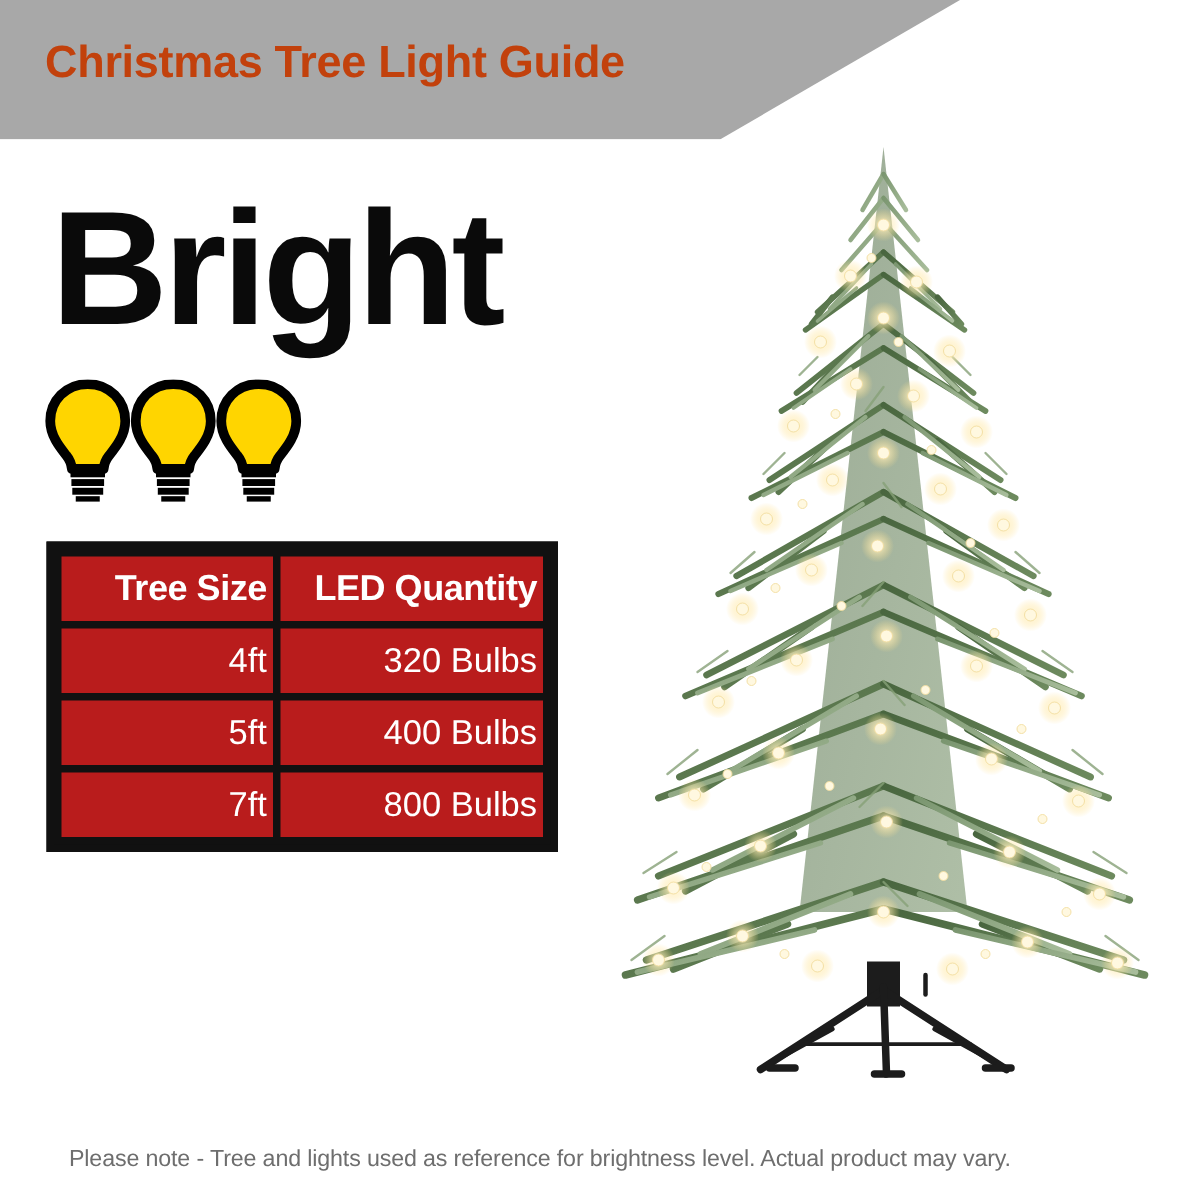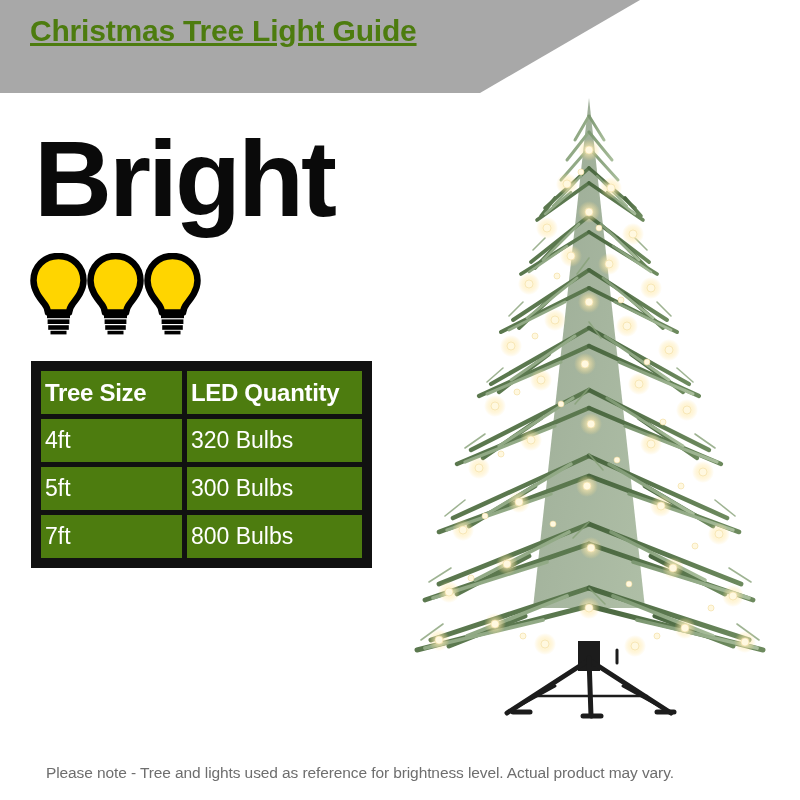--- a/index.html
+++ b/index.html
@@ -28,27 +28,26 @@
     width: 640px;
     height: 93px;
     background: #a8a8a8;
     -webkit-clip-path: polygon(0 0, 100% 0, 75% 100%, 0 100%);
     clip-path: polygon(0 0, 100% 0, 75% 100%, 0 100%);
   }
 
   .banner-title {
     position: absolute;
     left: 30px;
-    top: 14px;
+    top: 25px;
     font-size: 30px;
     font-weight: bold;
-    color: #4d7c0f;
+    color: #c2410c;
     letter-spacing: -0.2px;
     white-space: nowrap;
-    text-decoration: underline;
   }
 
   
   .headline {
     position: absolute;
     left: 34px;
     top: 113px;
     font-size: 108px;
     font-weight: bold;
     color: #0a0a0a;
@@ -73,23 +72,23 @@
     position: absolute;
     left: 31px;
     top: 361px;
     width: 341px;
     border-collapse: separate;
     border-spacing: 5px;
     background: #111111;
     border: 5px solid #111111;
   }
   .led-table td, .led-table th {
-    background: #4d7c0f;
+    background: #b91c1c;
     color: #ffffff;
-    text-align: left;
+    text-align: right;
     vertical-align: middle;
     height: 43px;
     padding: 0 4px;
     font-weight: normal;
     font-size: 23px;
     line-height: 1;
   }
   .led-table th {
     font-weight: bold;
     font-size: 24px;
@@ -161,21 +160,21 @@
         <th class="col-qty">LED Quantity</th>
       </tr>
     </thead>
     <tbody>
       <tr>
         <td>4ft</td>
         <td>320 Bulbs</td>
       </tr>
       <tr>
         <td>5ft</td>
-        <td>300 Bulbs</td>
+        <td>400 Bulbs</td>
       </tr>
       <tr>
         <td>7ft</td>
         <td>800 Bulbs</td>
       </tr>
     </tbody>
   </table>
 
   <div class="footnote">Please note - Tree and lights used as reference for brightness level. Actual product may vary.</div>
 

